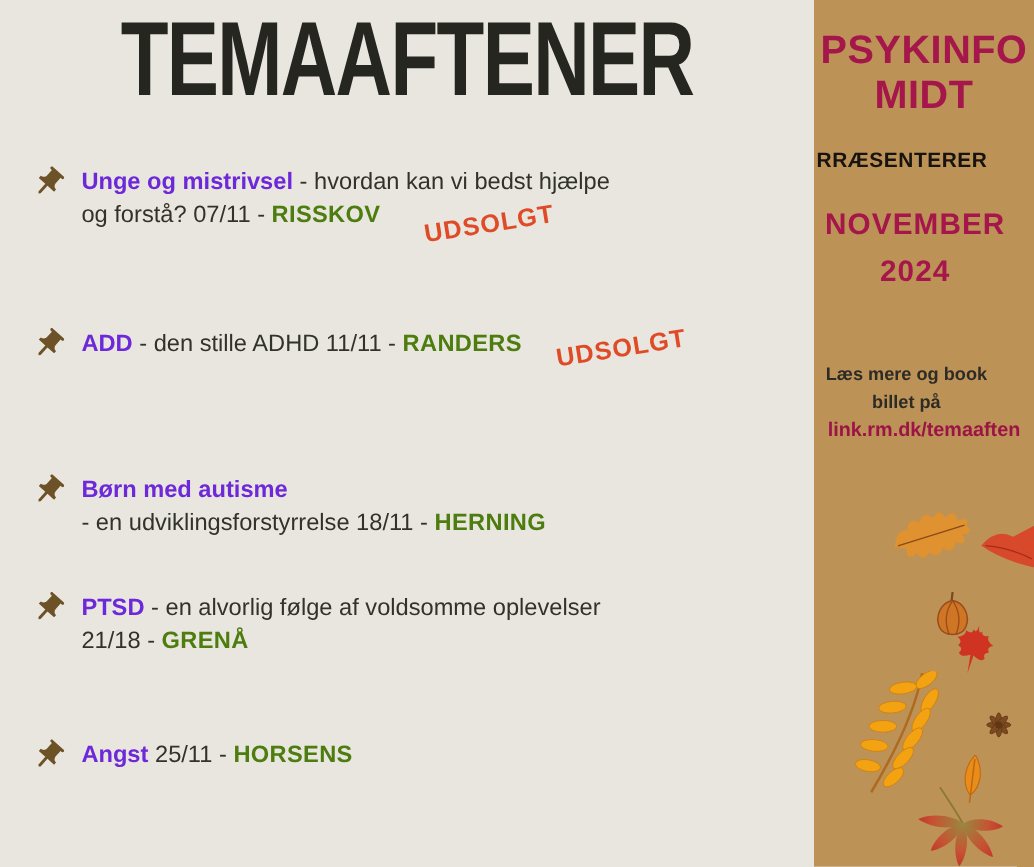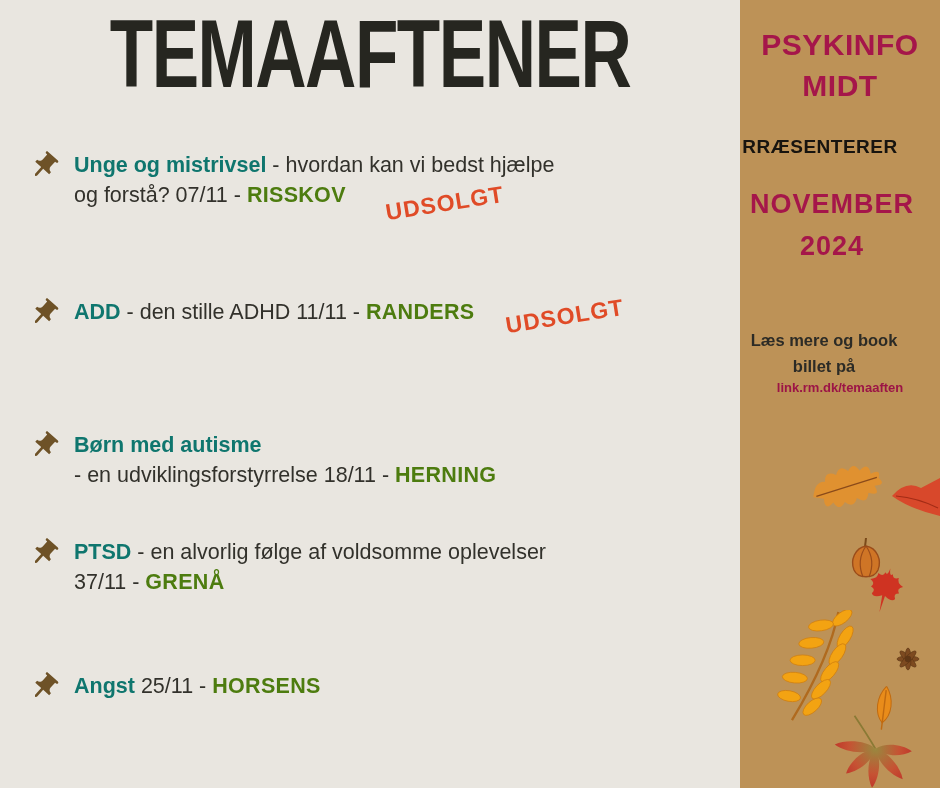--- a/index.html
+++ b/index.html
@@ -21,21 +21,21 @@
     transform:scaleX(0.74); transform-origin:50% 50%;
     white-space:nowrap;
   }
 
   .event {
     position:absolute; left:28px; width:690px;
     font-size:21.5px; line-height:30px; color:#32312b;
     padding-left:46px;
   }
   .event p { white-space:nowrap; }
-  .event b { font-weight:bold; color:#0f766e; }
+  .event b { font-weight:bold; color:#6d28d9; }
   .event .city { color:#4d7c0f; font-weight:bold; letter-spacing:0.3px; }
 
   .pin {
     position:absolute; left:0; top:0; width:32px; height:32px;
     display:inline-block;
   }
   .pin svg { width:32px; height:32px; transform:rotate(42deg); }
 
   .soldout {
     position:absolute;
@@ -51,41 +51,41 @@
   .ev5 { top:671px; }
 
   
   .sidebar {
     position:absolute; left:740px; top:0; width:200px; height:788px;
     background:#bd9257; overflow:hidden;
   }
   .brand {
     position:absolute; top:24px; left:0; width:200px;
     text-align:center; color:#a5164a;
-    font-size:30px; line-height:41px; font-weight:bold; letter-spacing:0.5px;
+    font-size:36px; line-height:41px; font-weight:bold; letter-spacing:0.5px;
   }
   .presents {
     position:absolute; top:136px; left:0; width:160px;
     text-align:center; color:#17140f;
     font-size:19px; font-weight:bold; letter-spacing:0.5px;
   }
   .month {
     position:absolute; top:183px; left:0; width:184px;
     text-align:center; color:#a5164a;
     font-size:27px; line-height:42px; font-weight:bold; letter-spacing:1px;
   }
   .cta {
     position:absolute; top:327px; left:0; width:168px;
     text-align:center; color:#2c2b26;
     font-size:16.5px; line-height:26px; font-weight:bold;
   }
   .link {
     position:absolute; top:380px; left:0; width:200px;
     text-align:center; color:#9c1446;
-    font-size:13px; font-weight:bold; cursor:pointer;
+    font-size:18px; font-weight:bold; cursor:pointer;
   }
 
   .deco { position:absolute; }
 </style>
 </head>
 <body>
 
 <div class="poster">
 
   <div class="main">
@@ -123,21 +123,21 @@
       <p><span>- en udviklingsforstyrrelse 18/11 - </span><b class="city">HERNING</b></p>
     </div>
 
     <div class="event ev4">
       <span class="pin">
         <svg viewBox="0 0 24 24">
             <path fill="#6e5227" d="M16 9V4h1c.55 0 1-.45 1-1s-.45-1-1-1H7c-.55 0-1 .45-1 1s.45 1 1 1h1v5c0 1.66-1.34 3-3 3v2h5.97v7l1 1 1-1v-7H19v-2c-1.66 0-3-1.34-3-3z"></path>
           </svg>
       </span>
       <p><b>PTSD</b><span> - en alvorlig følge af voldsomme oplevelser</span></p>
-      <p><span>37/11 - </span><b class="city">GRENÅ</b></p>
+      <p><span>21/18 - </span><b class="city">GRENÅ</b></p>
     </div>
 
     <div class="event ev5">
       <span class="pin">
         <svg viewBox="0 0 24 24">
             <path fill="#6e5227" d="M16 9V4h1c.55 0 1-.45 1-1s-.45-1-1-1H7c-.55 0-1 .45-1 1s.45 1 1 1h1v5c0 1.66-1.34 3-3 3v2h5.97v7l1 1 1-1v-7H19v-2c-1.66 0-3-1.34-3-3z"></path>
           </svg>
       </span>
       <p><b>Angst</b><span> 25/11 - </span><b class="city">HORSENS</b></p>
     </div>

